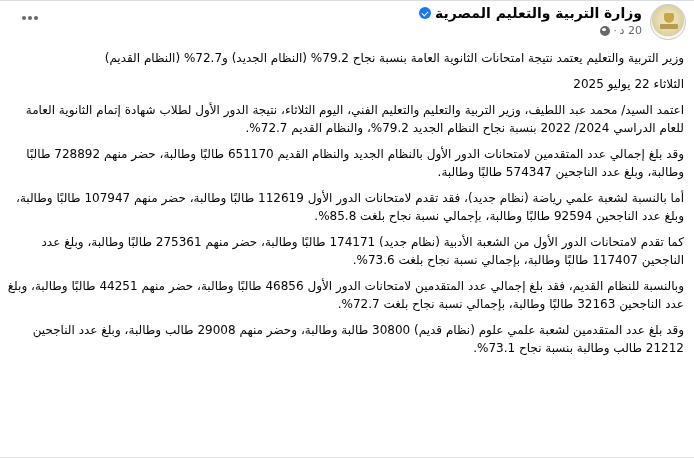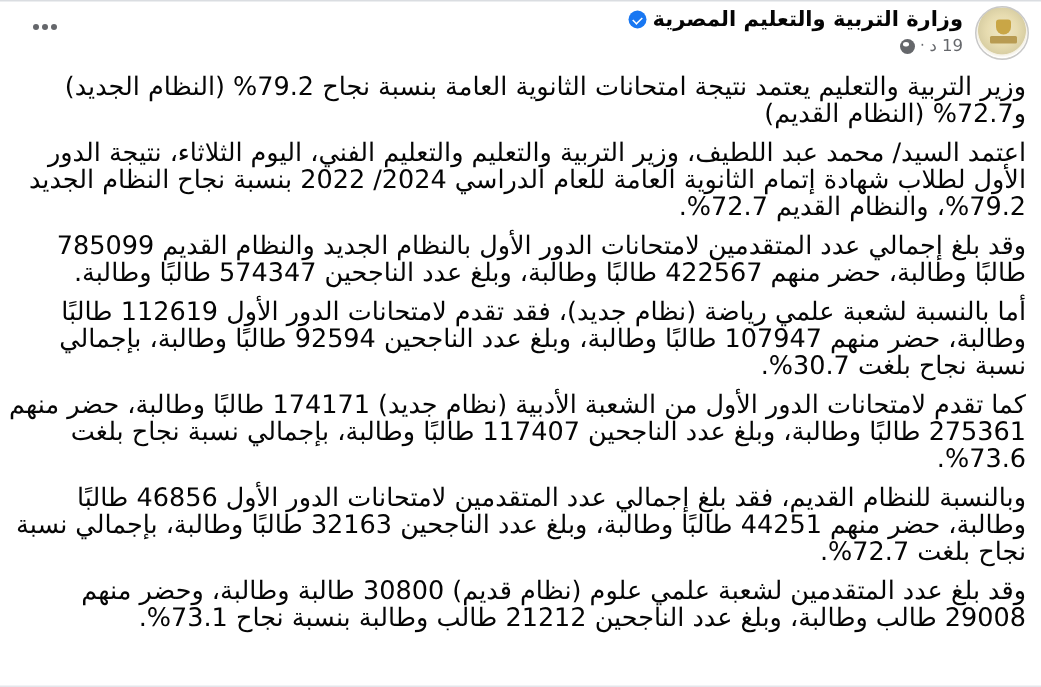--- a/index.html
+++ b/index.html
@@ -66,21 +66,21 @@
     .more-btn {
       position: absolute; left: 18px; top: 11px;
       display: flex; gap: 2px; cursor: pointer; padding: 4px;
       direction: ltr;
     }
     .more-btn span {
       width: 4px; height: 4px; border-radius: 50%; background: #65676b; display: block;
     }
     .body {
       position: absolute; top: 48px; right: 10px; left: 6px;
-      font-size: 17px; line-height: 18px; color: #050505;
+      font-size: 12px; line-height: 18px; color: #050505;
       text-align: right;
     }
     .body p { margin-bottom: 8px; }
     .body p.title { margin-bottom: 8px; }
     .bottom-divider {
       position: absolute; left: 0; right: 0; top: 456px; height: 1px; background: #e4e6eb;
     }
   </style>
 </head>
 <body>
@@ -92,36 +92,37 @@
       <div class="eagle"></div>
       <div class="band"></div>
     </div>
 
     <div class="page-name-row">
       <span class="page-name">وزارة التربية والتعليم المصرية</span>
       <span class="verified"></span>
     </div>
 
     <div class="meta-row">
-      <span>19 د</span>
+      <span>20 د</span>
       <span class="dot-sep">·</span>
       <span class="globe"></span>
     </div>
 
     <div class="more-btn">
       <span></span>
       <span></span>
       <span></span>
     </div>
   </div>
 
   <div class="body">
     <p class="title">وزير التربية والتعليم يعتمد نتيجة امتحانات الثانوية العامة بنسبة نجاح 79.2% (النظام الجديد) و72.7% (النظام القديم)</p>
+    <p>الثلاثاء 22 يوليو 2025</p>
     <p>اعتمد السيد/ محمد عبد اللطيف، وزير التربية والتعليم والتعليم الفني، اليوم الثلاثاء، نتيجة الدور الأول لطلاب شهادة إتمام الثانوية العامة للعام الدراسي 2024/ 2022 بنسبة نجاح النظام الجديد 79.2%، والنظام القديم 72.7%.</p>
-    <p>وقد بلغ إجمالي عدد المتقدمين لامتحانات الدور الأول بالنظام الجديد والنظام القديم 785099 طالبًا وطالبة، حضر منهم 422567 طالبًا وطالبة، وبلغ عدد الناجحين 574347 طالبًا وطالبة.</p>
-    <p>أما بالنسبة لشعبة علمي رياضة (نظام جديد)، فقد تقدم لامتحانات الدور الأول 112619 طالبًا وطالبة، حضر منهم 107947 طالبًا وطالبة، وبلغ عدد الناجحين 92594 طالبًا وطالبة، بإجمالي نسبة نجاح بلغت 30.7%.</p>
+    <p>وقد بلغ إجمالي عدد المتقدمين لامتحانات الدور الأول بالنظام الجديد والنظام القديم 651170 طالبًا وطالبة، حضر منهم 728892 طالبًا وطالبة، وبلغ عدد الناجحين 574347 طالبًا وطالبة.</p>
+    <p>أما بالنسبة لشعبة علمي رياضة (نظام جديد)، فقد تقدم لامتحانات الدور الأول 112619 طالبًا وطالبة، حضر منهم 107947 طالبًا وطالبة، وبلغ عدد الناجحين 92594 طالبًا وطالبة، بإجمالي نسبة نجاح بلغت 85.8%.</p>
     <p>كما تقدم لامتحانات الدور الأول من الشعبة الأدبية (نظام جديد) 174171 طالبًا وطالبة، حضر منهم 275361 طالبًا وطالبة، وبلغ عدد الناجحين 117407 طالبًا وطالبة، بإجمالي نسبة نجاح بلغت 73.6%.</p>
     <p>وبالنسبة للنظام القديم، فقد بلغ إجمالي عدد المتقدمين لامتحانات الدور الأول 46856 طالبًا وطالبة، حضر منهم 44251 طالبًا وطالبة، وبلغ عدد الناجحين 32163 طالبًا وطالبة، بإجمالي نسبة نجاح بلغت 72.7%.</p>
     <p>وقد بلغ عدد المتقدمين لشعبة علمي علوم (نظام قديم) 30800 طالبة وطالبة، وحضر منهم 29008 طالب وطالبة، وبلغ عدد الناجحين 21212 طالب وطالبة بنسبة نجاح 73.1%.</p>
   </div>
 
   <div class="bottom-divider"></div>
 </div>
 
 </body></html>

